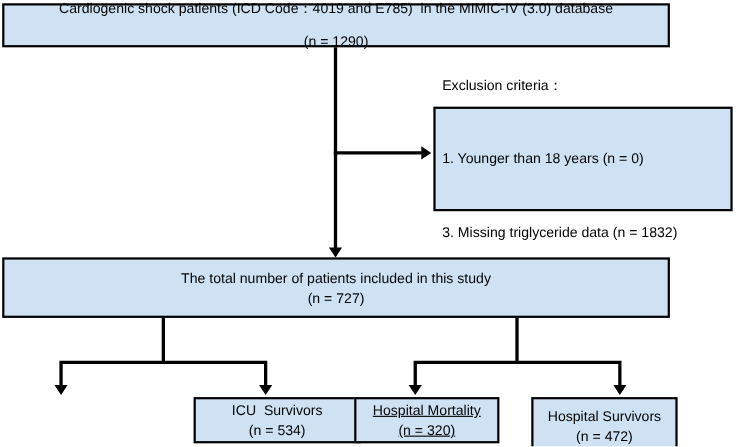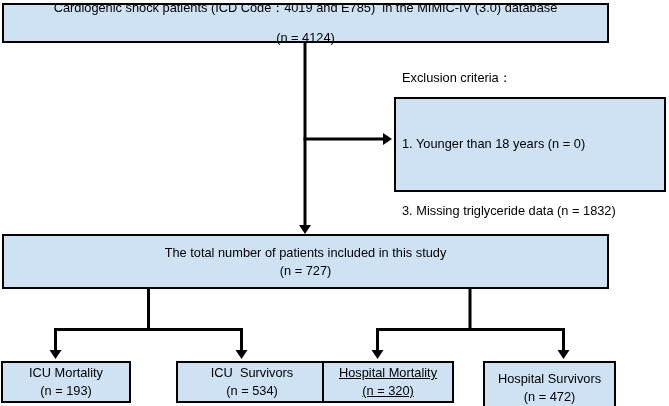--- a/index.html
+++ b/index.html
@@ -73,38 +73,34 @@
     <polygon class="arrowhead" points="49.5,350 61.5,350 55.5,359"></polygon>
     <polygon class="arrowhead" points="235.5,350 247.5,350 241.5,359"></polygon>
 
     <path class="connector" d="M470 277 V329.5 M377.5 329.5 H563.5 M377.5 329.5 V350 M563.5 329.5 V350"></path>
     <polygon class="arrowhead" points="371.5,350 383.5,350 377.5,359"></polygon>
     <polygon class="arrowhead" points="557.5,350 569.5,350 563.5,359"></polygon>
   </svg>
 
   <div class="box b-top">
     <div>Cardiogenic shock patients (ICD Code：4019 and E785)  in the MIMIC-IV (3.0) database</div>
-    <div>(n = 4124)</div>
+    <div>(n = 1290)</div>
   </div>
 
   <div class="box left-align b-excl">
     <div>Exclusion criteria：</div>
     <div>1. Younger than 18 years (n = 0)</div>
     <div>3. Missing triglyceride data (n = 1832)</div>
   </div>
 
   <div class="box b-total">
     <div>The total number of patients included in this study</div>
     <div>(n = 727)</div>
   </div>
 
-  <div class="box b-o1">
-    <div>ICU Mortality</div>
-    <div>(n = 193)</div>
-  </div>
 
   <div class="box b-o2">
     <div>ICU  Survivors</div>
     <div>(n = 534)</div>
   </div>
 
   <div class="box b-o3">
     <div>Hospital Mortality</div>
     <div>(n = 320)</div>
   </div>

